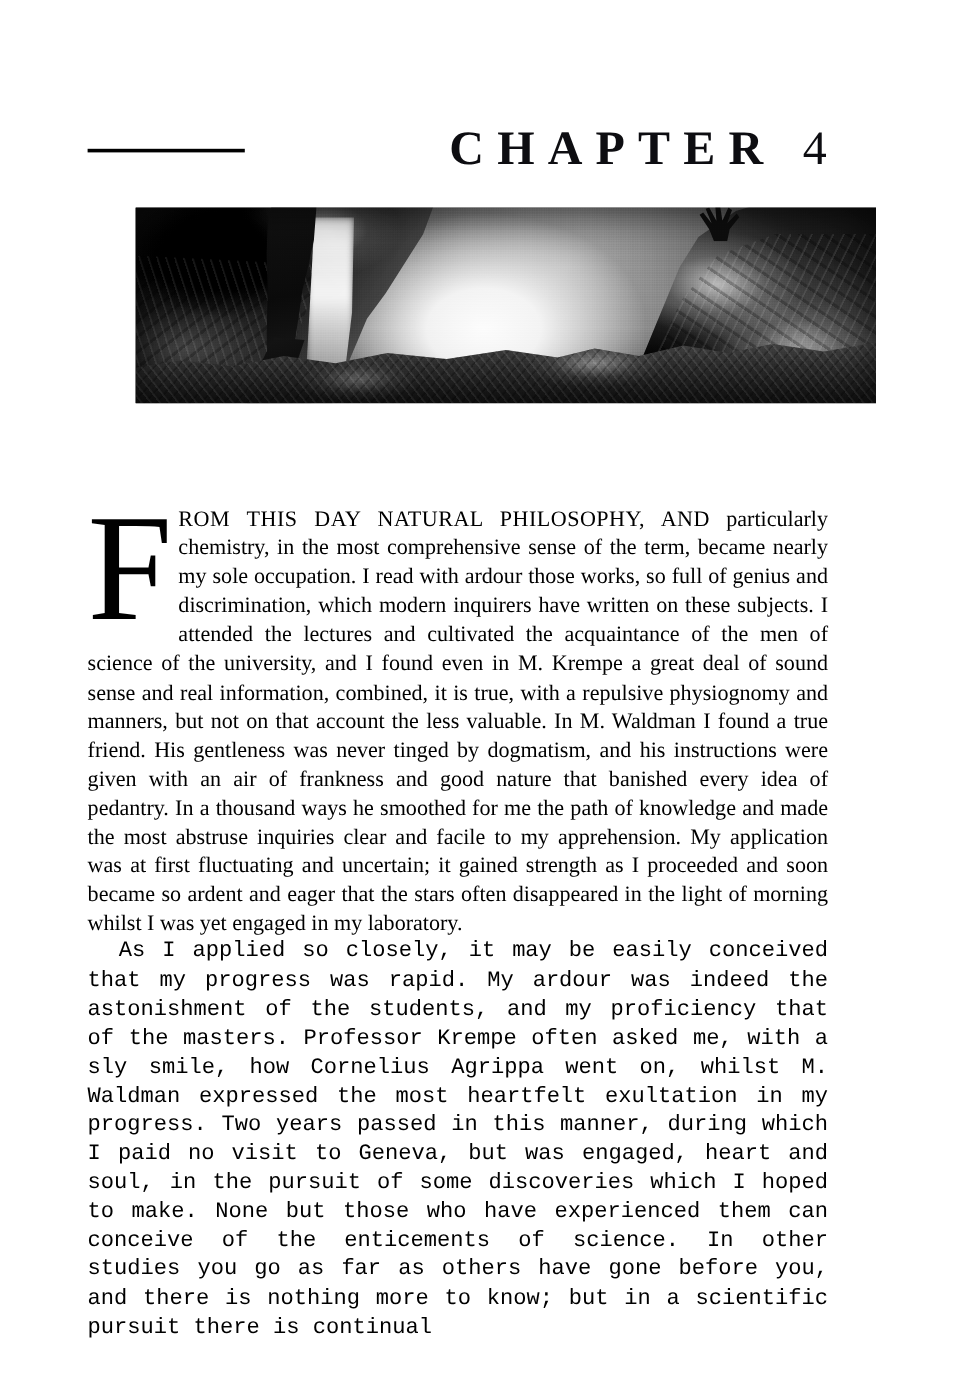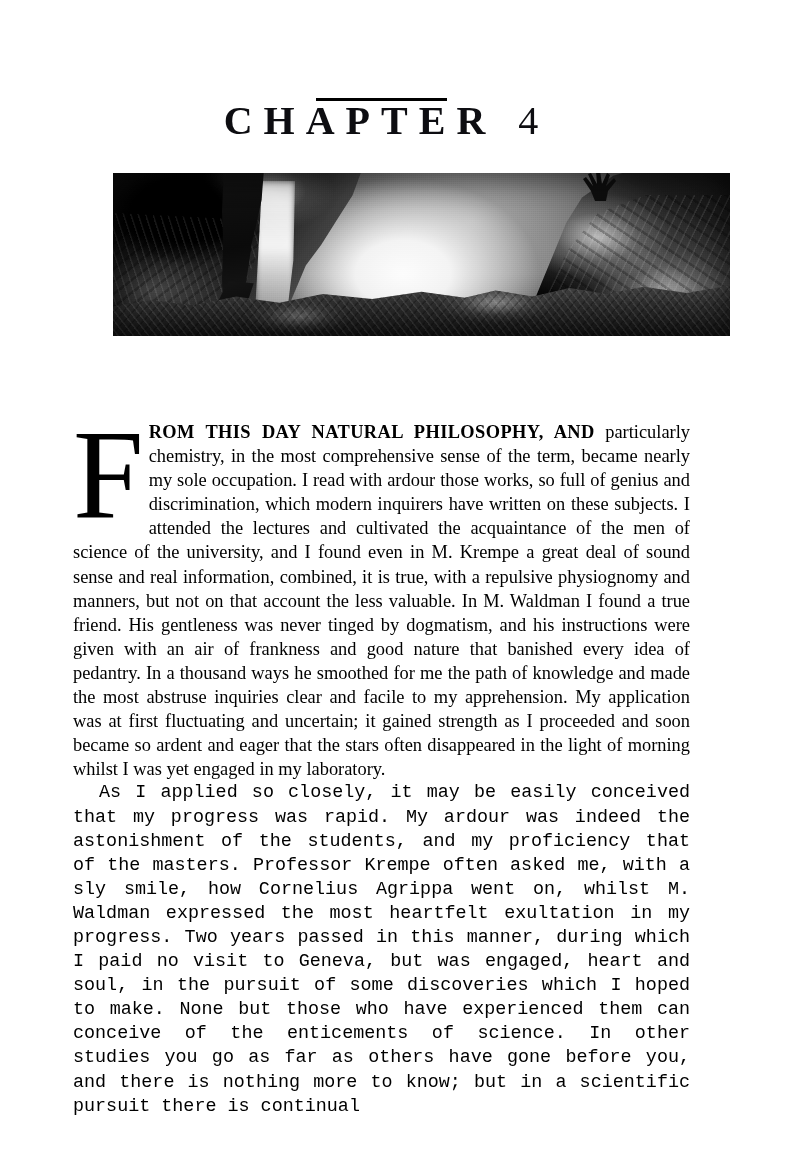--- a/index.html
+++ b/index.html
@@ -27,21 +27,20 @@
 
   
   .chapter-header {
     position: absolute;
     left: 73px;
     top: 95px;
     width: 617px;
     height: 58px;
     display: flex;
     align-items: center;
-    flex-direction: column;
   }
   .chapter-rule {
     width: 131px;
     height: 3px;
     background: #000000;
     flex: 0 0 auto;
     margin-top: 3px;
   }
   .chapter-title-wrap {
     flex: 1 1 auto;
@@ -249,21 +248,21 @@
     font-family: "Liberation Serif", "DejaVu Serif", serif;
     font-size: 127px;
     line-height: 0.82;
     font-weight: normal;
     margin: 2px 5px 0 0;
     padding: 0;
     color: #000000;
   }
   .smallcaps {
     font-variant: small-caps;
-    font-weight: bold;
+    font-weight: normal;
     letter-spacing: 0.4px;
   }
 </style>
 </head>
 <body>
 
 <div class="page">
 
   <div class="chapter-header">
     <div class="chapter-rule"></div>

